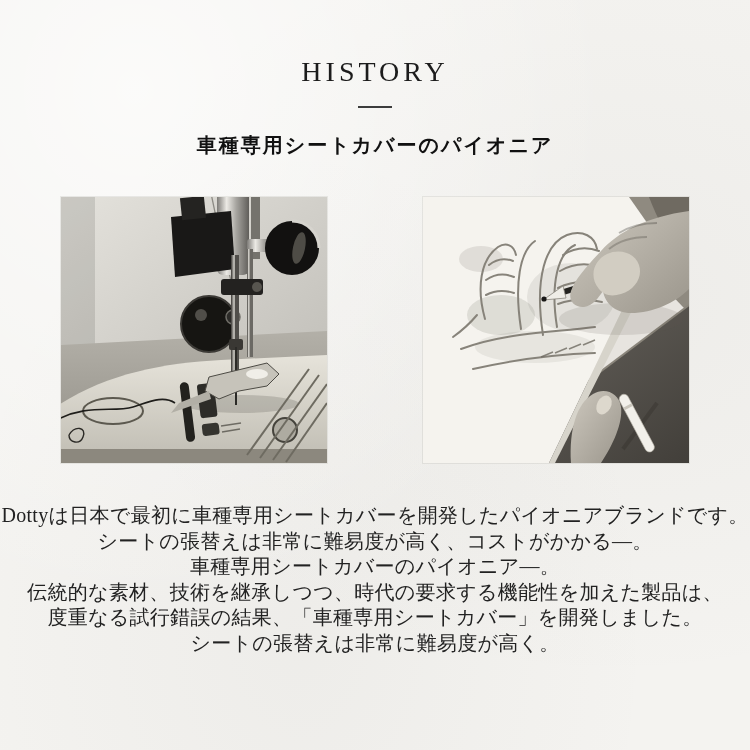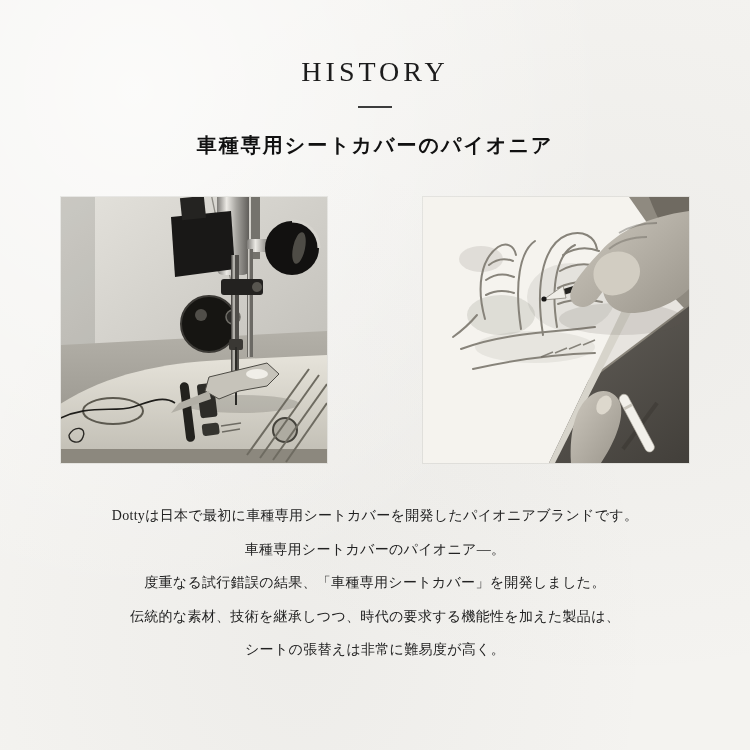--- a/index.html
+++ b/index.html
@@ -58,22 +58,22 @@
   .photo {
     width: 266px; height: 266px;
     display: block;
     box-shadow: 0 0 0 1px rgba(180,178,172,0.25);
   }
   .photo svg { display: block; }
   .body-text {
     margin-top: 40px;
   }
   .body-text p {
-    margin: 8px;
-    font-size: 14px;
+    margin: 0;
+    font-size: 20px;
     line-height: 25.5px;
     letter-spacing: 0.3px;
     color: #222;
   }
 </style>
 </head>
 <body>
 
 <div class="page">
 
@@ -227,19 +227,20 @@
           <rect x="209" y="194" width="9.5" height="64" rx="4.7" fill="#f2f0ea" stroke="#b8b4aa" stroke-width="0.6"></rect>
           <rect x="209.5" y="206" width="8.5" height="3" fill="#c9c5bb"></rect>
         </g>
       </svg>
     </div>
 
   </div>
 
   <div class="body-text">
     <p>Dottyは日本で最初に車種専用シートカバーを開発したパイオニアブランドです。</p>
+    <p>シートの張替えは非常に難易度が高く、コストがかかる―。</p>
     <p>車種専用シートカバーのパイオニア―。</p>
+    <p>伝統的な素材、技術を継承しつつ、時代の要求する機能性を加えた製品は、</p>
     <p>度重なる試行錯誤の結果、「車種専用シートカバー」を開発しました。</p>
-    <p>伝統的な素材、技術を継承しつつ、時代の要求する機能性を加えた製品は、</p>
     <p>シートの張替えは非常に難易度が高く。</p>
   </div>
 
 </div>
 
 </body></html>

